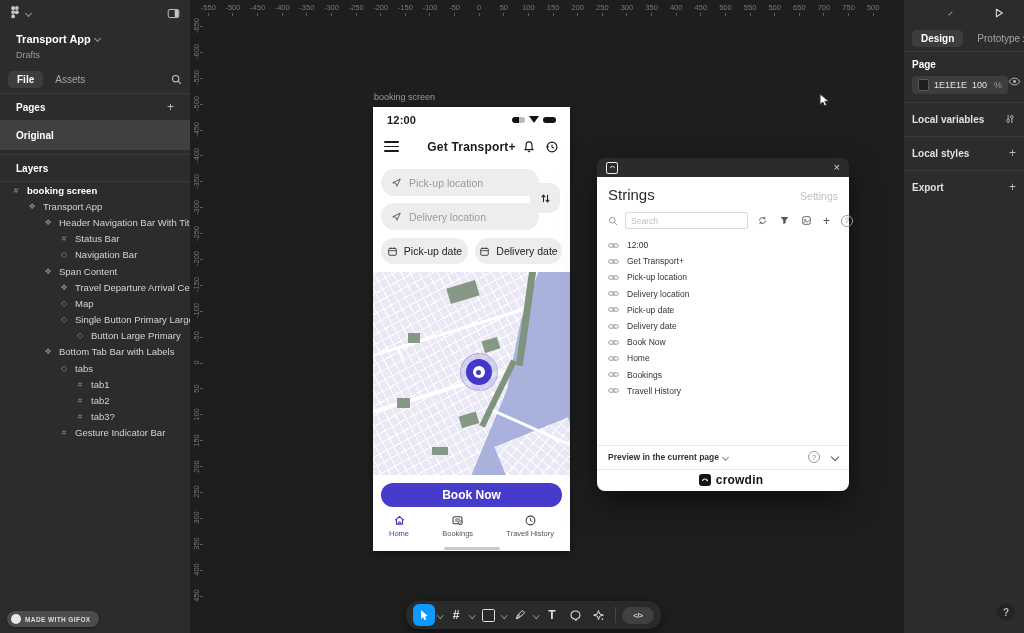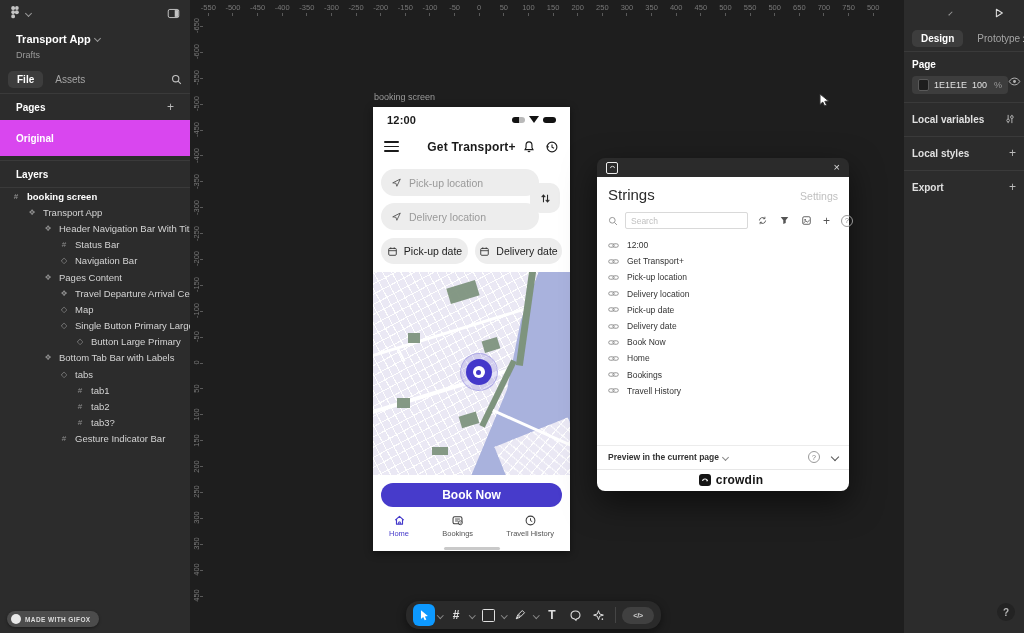--- a/index.html
+++ b/index.html
@@ -14,21 +14,21 @@
   .ls-top{height:26px;display:flex;align-items:center;padding:0 10px;}
   .ls-title{padding:3px 16px 0;}
   .ls-title .t{font-size:11px;font-weight:700;color:#fff;}
   .ls-title .s{font-size:9px;color:#9a9a9a;margin-top:3px;}
   .ls-tabs{display:flex;align-items:center;height:28px;margin-top:5px;padding:0 8px;border-bottom:1px solid #3a3a3a;}
   .tab-pill{background:#3d3d3d;color:#fff;font-size:10px;font-weight:700;padding:3px 9px;border-radius:5px;}
   .tab-ghost{color:#a5a5a5;font-size:10px;margin-left:12px;}
   .ls-row{display:flex;align-items:center;height:26px;padding:0 16px;}
   .ls-row .lbl{font-size:10px;font-weight:700;color:#fff;flex:1;}
   .plus{color:#bbb;font-size:12px;line-height:1;}
-  .page-sel{background:#d946ef;height:36px;display:flex;align-items:center;padding:0 16px;font-size:10px;font-weight:700;color:#fff;}
+  .page-sel{background:#404040;height:30px;display:flex;align-items:center;padding:0 16px;font-size:10px;font-weight:700;color:#fff;}
   .ls-layers-hd{display:flex;align-items:center;height:26px;padding:0 16px;border-bottom:1px solid #3a3a3a;border-top:1px solid #3a3a3a;margin-top:4px;}
   .ls-layers-hd .lbl{font-size:10px;font-weight:700;color:#fff;}
   .layer-row{display:flex;align-items:center;height:16.2px;font-size:9.5px;color:#d4d4d4;white-space:nowrap;overflow:hidden;}
   .layer-row .l-icon{width:12px;margin-right:5px;color:#8c8c8c;font-size:8px;text-align:center;flex:0 0 12px;}
   .layer-row.sel{color:#fff;font-weight:700;}
   .lvl0{padding-left:10px}.lvl1{padding-left:26px}.lvl2{padding-left:42px}.lvl3{padding-left:58px}.lvl4{padding-left:74px}
 
   
   #canvas{position:absolute;left:190px;top:0;width:714px;height:633px;background:#1e1e1e;}
   .ruler-h{position:absolute;left:0;top:0;right:0;height:18px;display:flex;padding-left:6px;color:#787878;font-size:7.5px;}
@@ -221,21 +221,21 @@
           <span class="l-label">Status Bar</span>
         </div>
 
         <div class="layer-row lvl3">
           <span class="l-icon">◇</span>
           <span class="l-label">Navigation Bar</span>
         </div>
 
         <div class="layer-row lvl2">
           <span class="l-icon">❖</span>
-          <span class="l-label">Pages Content</span>
+          <span class="l-label">Span Content</span>
         </div>
 
         <div class="layer-row lvl3">
           <span class="l-icon">❖</span>
           <span class="l-label">Travel Departure Arrival Cells and Date Span</span>
         </div>
 
         <div class="layer-row lvl3">
           <span class="l-icon">◇</span>
           <span class="l-label">Map</span>

